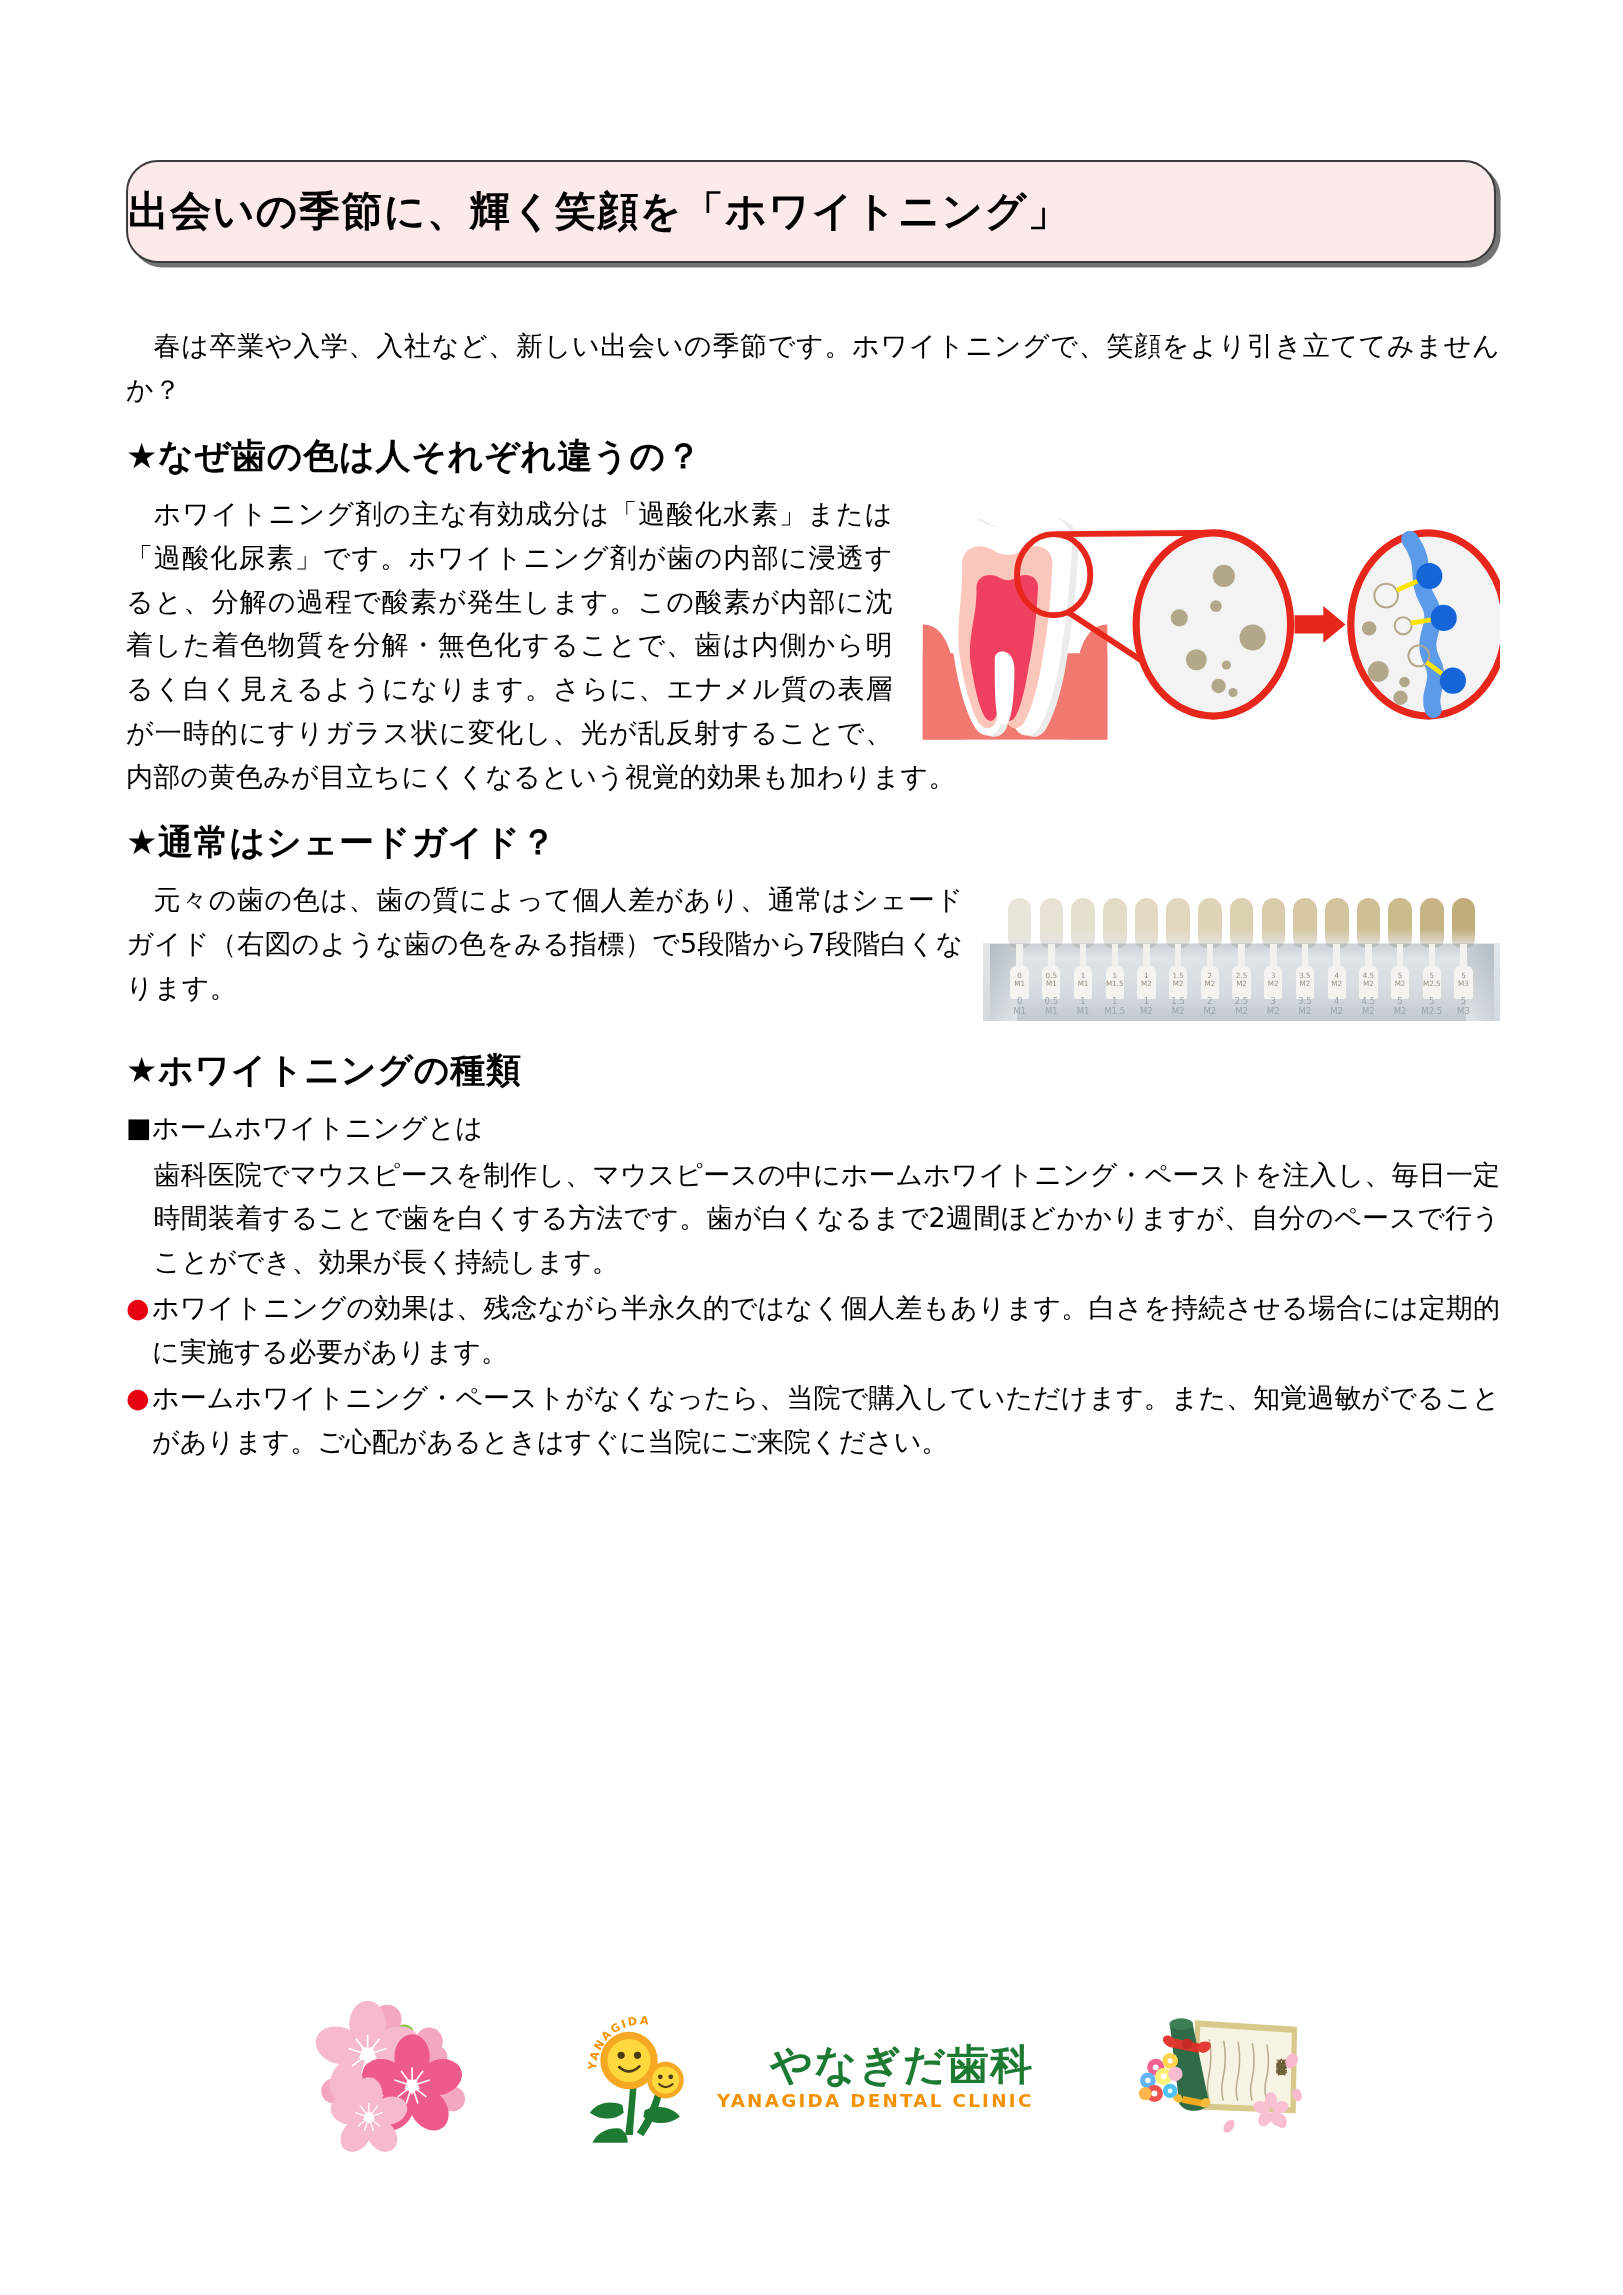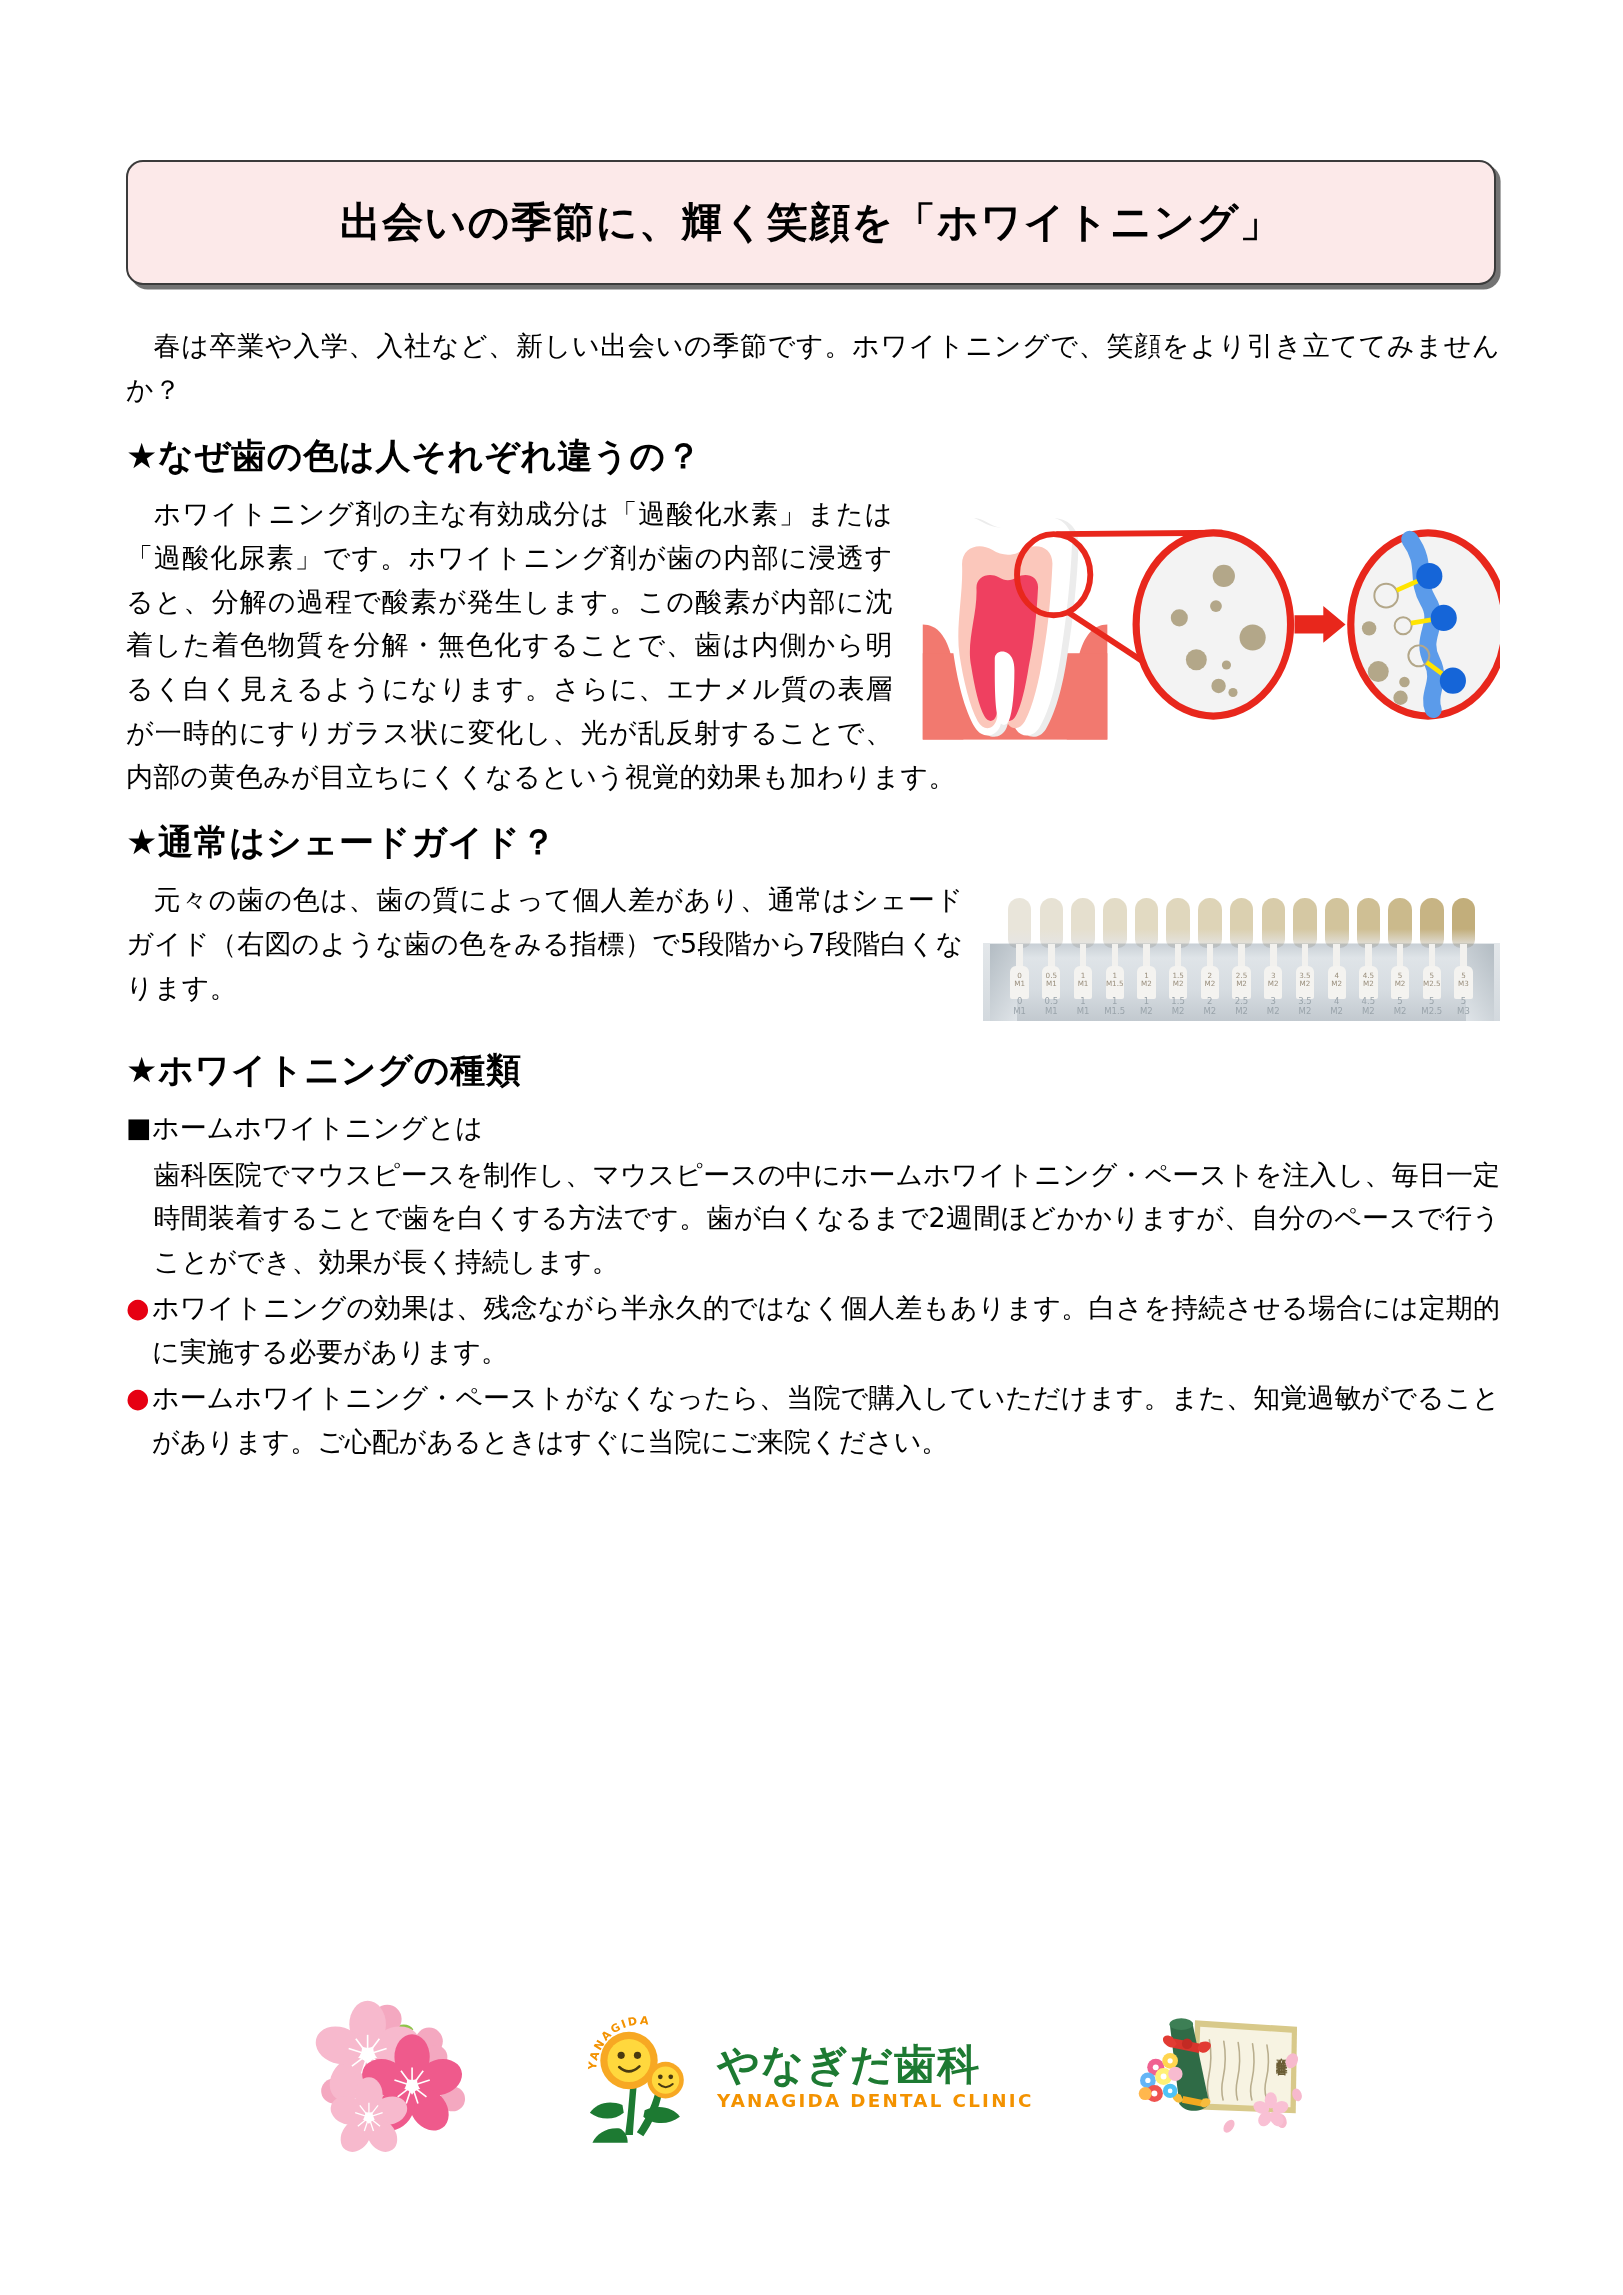--- a/index.html
+++ b/index.html
@@ -12,26 +12,26 @@
     color: #000000;
     overflow: hidden;
   }
 
   .page { position: relative; width: 1623px; height: 2295px; padding: 0; }
 
   
   .title-banner {
     position: absolute;
     left: 126px; top: 160px;
-    width: 1370px; height: 125px;
+    width: 1370px; height: 103px;
     background: #fce9e9;
     border: 2px solid #3b3b3b;
-    border-radius: 17px;
+    border-radius: 32px;
     box-shadow: 4.6px 4.6px 0 rgba(0,0,0,0.55);
-    display: flex; align-items: center; justify-content: center;
+    display: flex; align-items: center; 
   }
   .title-text {
     font-size: 41px;
     font-weight: 700;
     letter-spacing: 1.3px;
     white-space: nowrap;
   }
 
   
   .content {
@@ -176,21 +176,21 @@
     text-align: center;
     color: #9aa4ab;
     font-size: 8.5px;
     line-height: 1.22;
     font-family: "DejaVu Sans", "Liberation Sans", sans-serif;
   }
   .tab-label b { display: block; font-weight: 400; }
 
   
   .logo-wrap { display: flex; align-items: center; gap: 10.5px; }
-  .logo-text-block { display: flex; flex-direction: column; align-items: flex-start; }
+  .logo-text-block { display: flex; flex-direction: column; align-items: flex-end; }
   .logo-jp {
     font-size: 42px; font-weight: 700; color: #1d7a32; letter-spacing: 1.3px;
     line-height: 1.05;
   }
   .logo-en {
     font-size: 18.3px; font-weight: 700; color: #f39200; letter-spacing: 2.3px;
     margin-top: 3.9px;
   }
 </style>
 </head>

